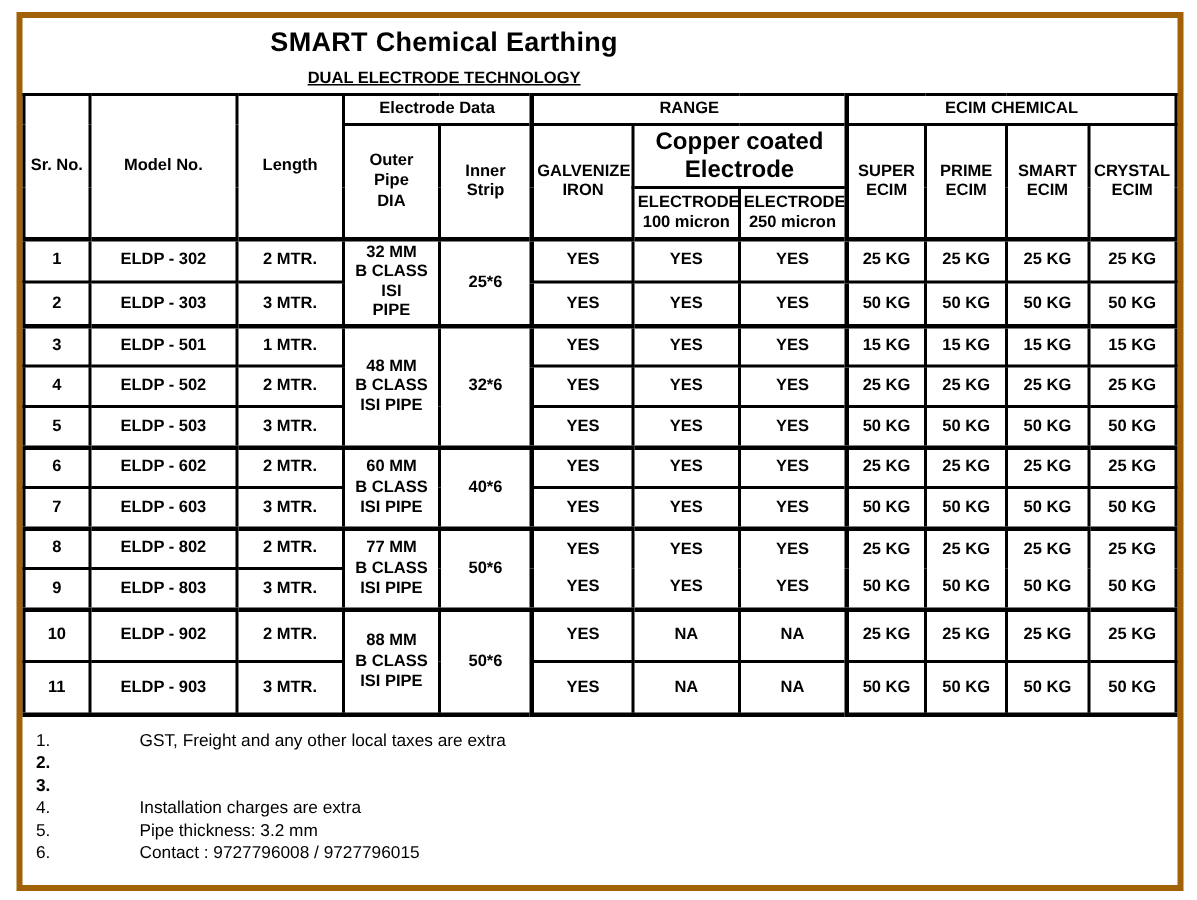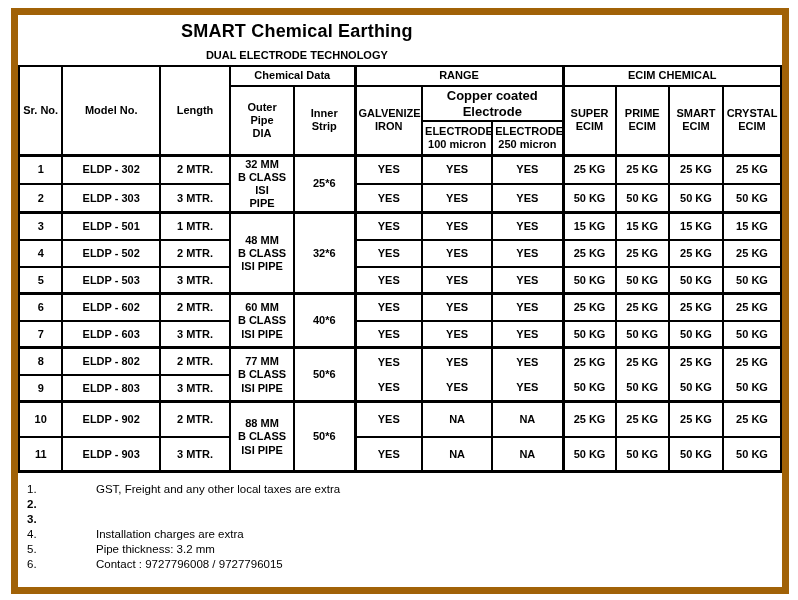--- a/index.html
+++ b/index.html
@@ -1,46 +1,46 @@
 <!DOCTYPE html>
 <html><head>
 <meta charset="utf-8">
 <style>
   * { margin: 0; padding: 0; box-sizing: border-box; }
   html, body { width: 798px; height: 600px; background: #fff; }
   body { font-family: "Liberation Sans", sans-serif; color: #000; position: relative; }
   .page {
     position: absolute; left: 11px; top: 8px; right: 9px; bottom: 6px;
-    border: 7px solid #a16207; background: #fff;
+    border: 4px solid #a16207; background: #fff;
   }
   
   .title-block { text-align: center; padding: 6px 27% 0 0; height: 50px; }
   .title { font-size: 18px; font-weight: bold; letter-spacing: .2px; }
-  .subtitle { font-size: 11px; font-weight: bold; margin-top: 7px; }
+  .subtitle { font-size: 11px; font-weight: bold; margin-top: 7px; text-decoration: underline; }
 
   
   table { width: 100%; border-collapse: collapse; table-layout: fixed; }
   th, td {
     border: 2px solid #000; text-align: center; vertical-align: middle;
     font-size: 11px; font-weight: bold; padding: 1px 2px; line-height: 1.2;
     overflow: hidden;
   }
   .pre { white-space: pre-line; }
   thead tr.h1 { height: 20px; }
   thead tr.h2 { height: 26px; }
   thead tr.h3 { height: 34px; }
   tbody tr { height: 27px; }
   tbody tr.tall { height: 35px; }
   tbody tr:first-child > td { border-top-width: 3px; }
   tr.gbrow > td, td.gb { border-bottom-width: 3px; }
   .blt { border-left-width: 3px !important; }
   td.bb0 { border-bottom-width: 0; }
   td.bt0 { border-top-width: 0; }
   table { border-bottom: 3px solid #000; }
-  .copper { font-size: 13px; margin-top: 28px; }
+  .copper { font-size: 16px; margin-top: 28px; }
 
   
   .terms { padding: 7px 10px 0 6px; }
   .terms-heading { font-size: 12.5px; font-weight: bold; text-decoration: underline; margin-bottom: 5px; }
   .term-row { display: flex; font-size: 11.5px; margin: 3px 0; }
   .term-num { width: 72px; flex-shrink: 0; padding-left: 3px; }
   .term-row.bold { font-weight: bold; }
 </style>
 </head>
 <body>
@@ -65,21 +65,21 @@
         <col style="width:6.9%">
       <col style="width:7.0%">
         <col style="width:7.1%">
         <col style="width:7.6%">
     </colgroup>
     <thead>
       <tr class="h1">
         <th rowspan="3">Sr. No.</th>
         <th rowspan="3">Model No.</th>
         <th rowspan="3">Length</th>
-        <th colspan="2">Chemical Data</th>
+        <th colspan="2">Electrode Data</th>
         <th colspan="3" class="blt">RANGE</th>
         <th colspan="4" class="blt">ECIM CHEMICAL</th>
       </tr>
       <tr class="h2">
         <th rowspan="2" class="pre">Outer
 Pipe
 DIA</th>
         <th rowspan="2" class="pre">Inner
 Strip</th>
         <th rowspan="2" class="pre blt">GALVENIZE

